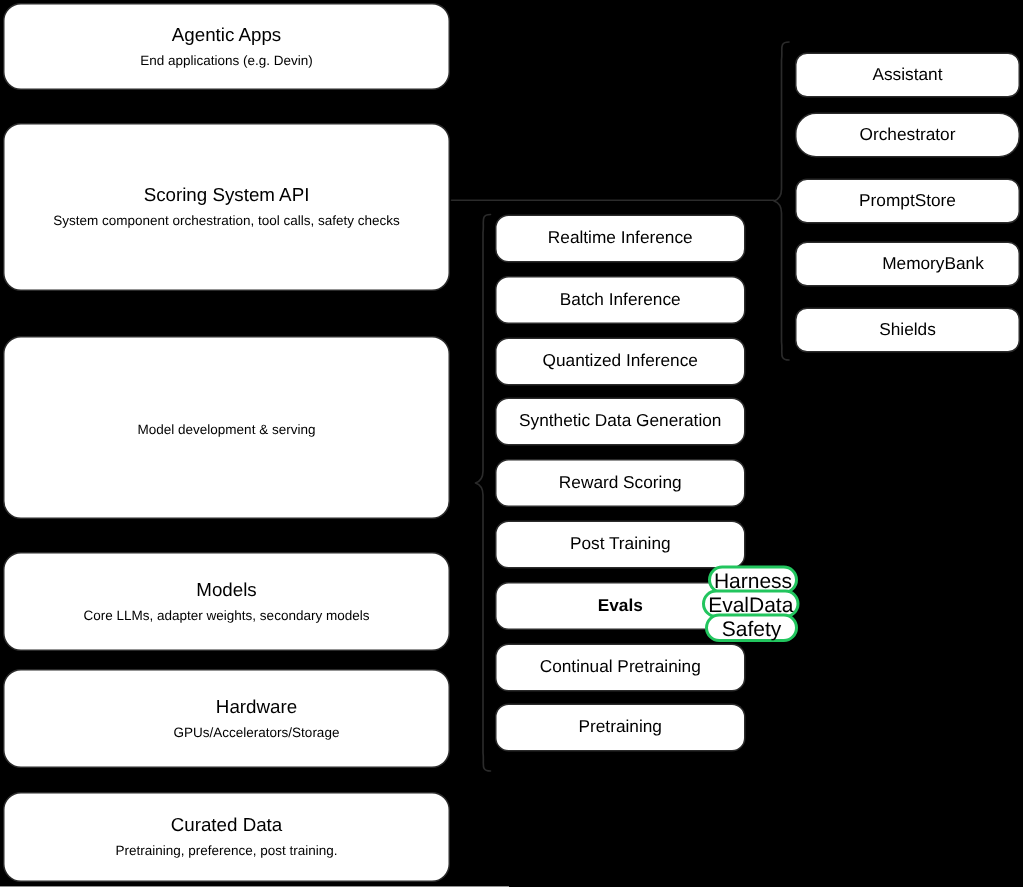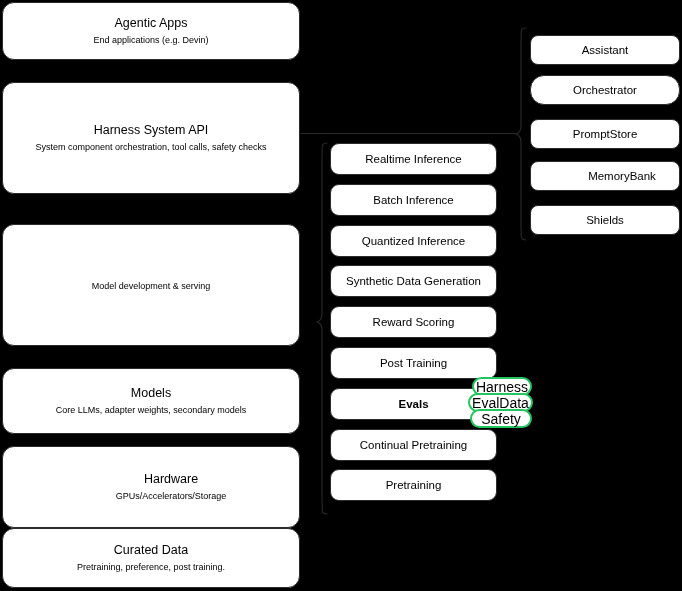--- a/index.html
+++ b/index.html
@@ -116,34 +116,34 @@
              L 322 502
              C 323 509, 320 514, 327 514"></path>
   </svg>
 
   <div class="node layer" style="top:2px;height:58px;">
     <div class="title">Agentic Apps</div>
     <div class="subtitle">End applications (e.g. Devin)</div>
   </div>
 
   <div class="node layer" style="top:82px;height:112px;">
-    <div class="title">Harness System API</div>
+    <div class="title">Scoring System API</div>
     <div class="subtitle">System component orchestration, tool calls, safety checks</div>
   </div>
 
   <div class="node layer" style="top:224px;height:122px;">
     <div class="subtitle">Model development &amp; serving</div>
   </div>
 
   <div class="node layer" style="top:368px;height:66px;">
     <div class="title">Models</div>
     <div class="subtitle">Core LLMs, adapter weights, secondary models</div>
   </div>
 
-  <div class="node layer" style="top:446px;height:82px;padding-left:40px;">
+  <div class="node layer" style="top:446px;height:66px;padding-left:40px;">
     <div class="title">Hardware</div>
     <div class="subtitle">GPUs/Accelerators/Storage</div>
   </div>
 
   <div class="node layer" style="top:528px;height:60px;">
     <div class="title">Curated Data</div>
     <div class="subtitle">Pretraining, preference, post training.</div>
   </div>
 
   <div class="node cap" style="top:143px;">

